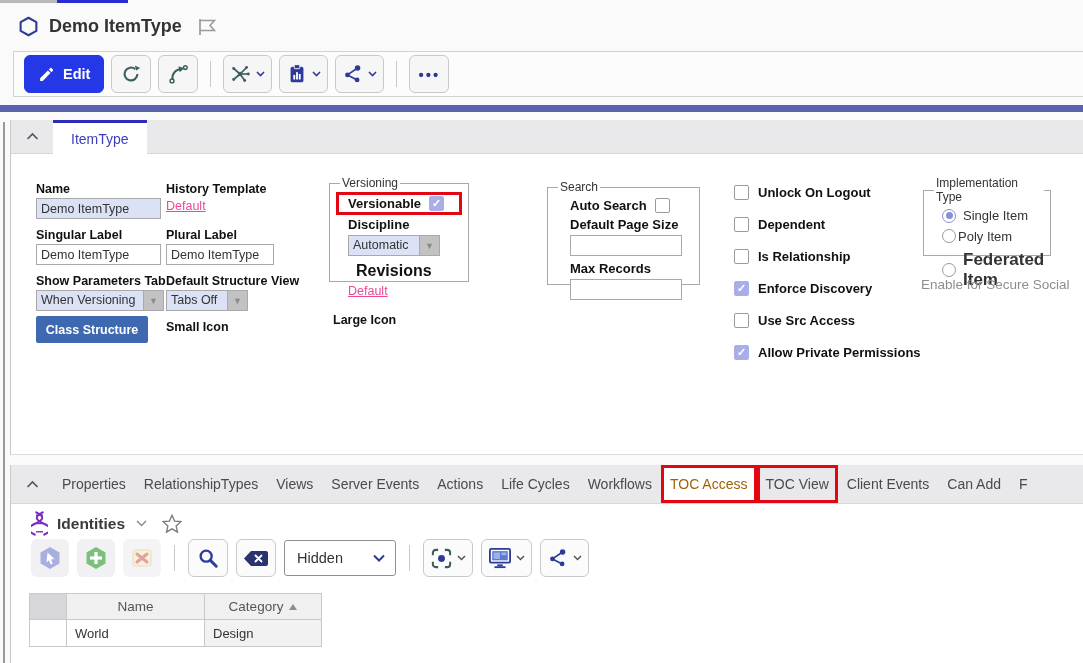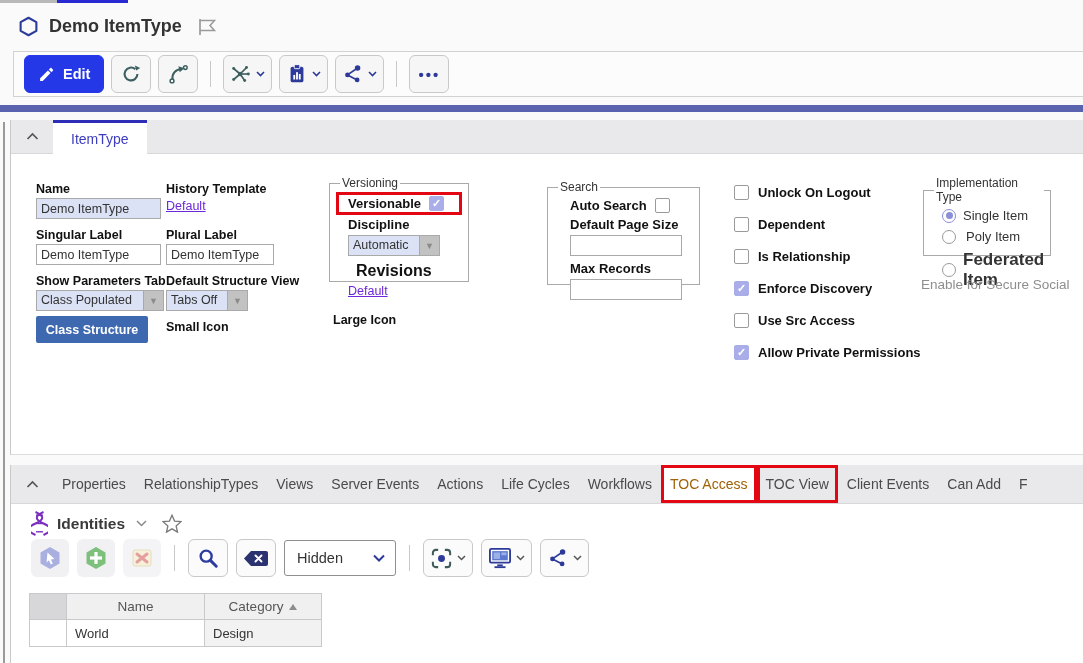--- a/index.html
+++ b/index.html
@@ -53,21 +53,21 @@
   fieldset{position:absolute;border:1px solid #a9a9a9;margin:0;padding:2px 6px 6px 10px;box-sizing:border-box;}
   legend{font-size:12px;color:#333;padding:0 2px;}
   .cb{width:15px;height:15px;border:1px solid #9a9a9a;background:#fff;display:inline-flex;align-items:center;
     justify-content:center;box-sizing:border-box;border-radius:2px;cursor:pointer;flex:none;}
   .cb.checked{background:#a9aee8;border-color:#a9aee8;color:#fff;font-size:11px;font-weight:bold;}
   .cb.checked::after{content:"\2713";}
   .radio{width:14px;height:14px;border:1.5px solid #9a9a9a;border-radius:50%;display:inline-flex;
     align-items:center;justify-content:center;box-sizing:border-box;cursor:pointer;flex:none;}
   .radio.selected{border-color:#8a90d6;}
   .radio.selected::after{content:"";width:7px;height:7px;border-radius:50%;background:#8a90d6;}
-  .lnk{font-size:12.5px;color:#6d28d9;text-decoration:underline;cursor:pointer;}
+  .lnk{font-size:12.5px;color:#ec4899;text-decoration:underline;cursor:pointer;}
   .cbrow{display:flex;align-items:center;gap:9px;height:20px;}
   .cbrow .flabel{font-size:13px;}
   .steel-btn{background:#3e68b0;color:#fff;font-weight:bold;font-size:12.5px;border:none;border-radius:2px;
     display:flex;align-items:center;justify-content:center;cursor:pointer;}
   .gray-note{font-size:13.5px;color:#8e8e8e;}
 
   
   .ident-row{display:flex;align-items:center;gap:9px;}
   .ident-title{font-size:15.5px;font-weight:bold;color:#3a3a3a;}
   .toolbar2{display:flex;align-items:center;gap:8px;}
@@ -213,21 +213,21 @@
         <span>ItemType</span>
       </div>
     </div>
 
     <span class="abs flabel" style="left:25px;top:62px;">Name</span>
     <input class="abs tinput lav" style="left: 25px; top: 78px; width: 125px;" value="Demo ItemType">
     <span class="abs flabel" style="left:25px;top:108px;">Singular Label</span>
     <input class="abs tinput" style="left: 25px; top: 124px; width: 125px;" value="Demo ItemType">
     <span class="abs flabel" style="left:25px;top:154px;">Show Parameters Tab</span>
     <div class="abs combo lav" style="left:25px;top:170px;width:128px;">
-      <span class="combo-text">Class Populated</span>
+      <span class="combo-text">When Versioning</span>
       <span class="combo-btn">▼</span>
     </div>
     <div class="abs steel-btn" style="left:25px;top:196px;width:112px;height:27px;">
       <span>Class Structure</span>
     </div>
 
     <span class="abs flabel" style="left:155px;top:62px;">History Template</span>
     <a class="abs lnk" style="left:155px;top:79px;">Default</a>
     <span class="abs flabel" style="left:155px;top:108px;">Plural Label</span>
     <input class="abs tinput" style="left: 155px; top: 124px; width: 108px;" value="Demo ItemType">
@@ -297,21 +297,21 @@
       </div>
     </div>
 
     <fieldset style="left:912px;top:56px;width:128px;height:80px;">
       <legend>Implementation Type</legend>
       <div style="display:flex;flex-direction:column;gap:6px;padding:2px 0 0 8px;">
         <div style="display:flex;align-items:center;gap:7px;">
           <span class="radio selected"></span>
           <span style="font-size:13px;">Single Item</span>
         </div>
-        <div style="display:flex;align-items:center;gap:10px;">
+        <div style="display:flex;align-items:flex-start;gap:2px;">
           <span class="radio"></span>
           <span style="font-size:13px;">Poly Item</span>
         </div>
         <div style="display:flex;align-items:center;gap:7px;">
           <span class="radio"></span>
           <span style="font-size:17px;font-weight:bold;">Federated Item</span>
         </div>
       </div>
     </fieldset>
     <span class="abs gray-note" style="left:910px;top:157px;">Enable for Secure Social</span>

